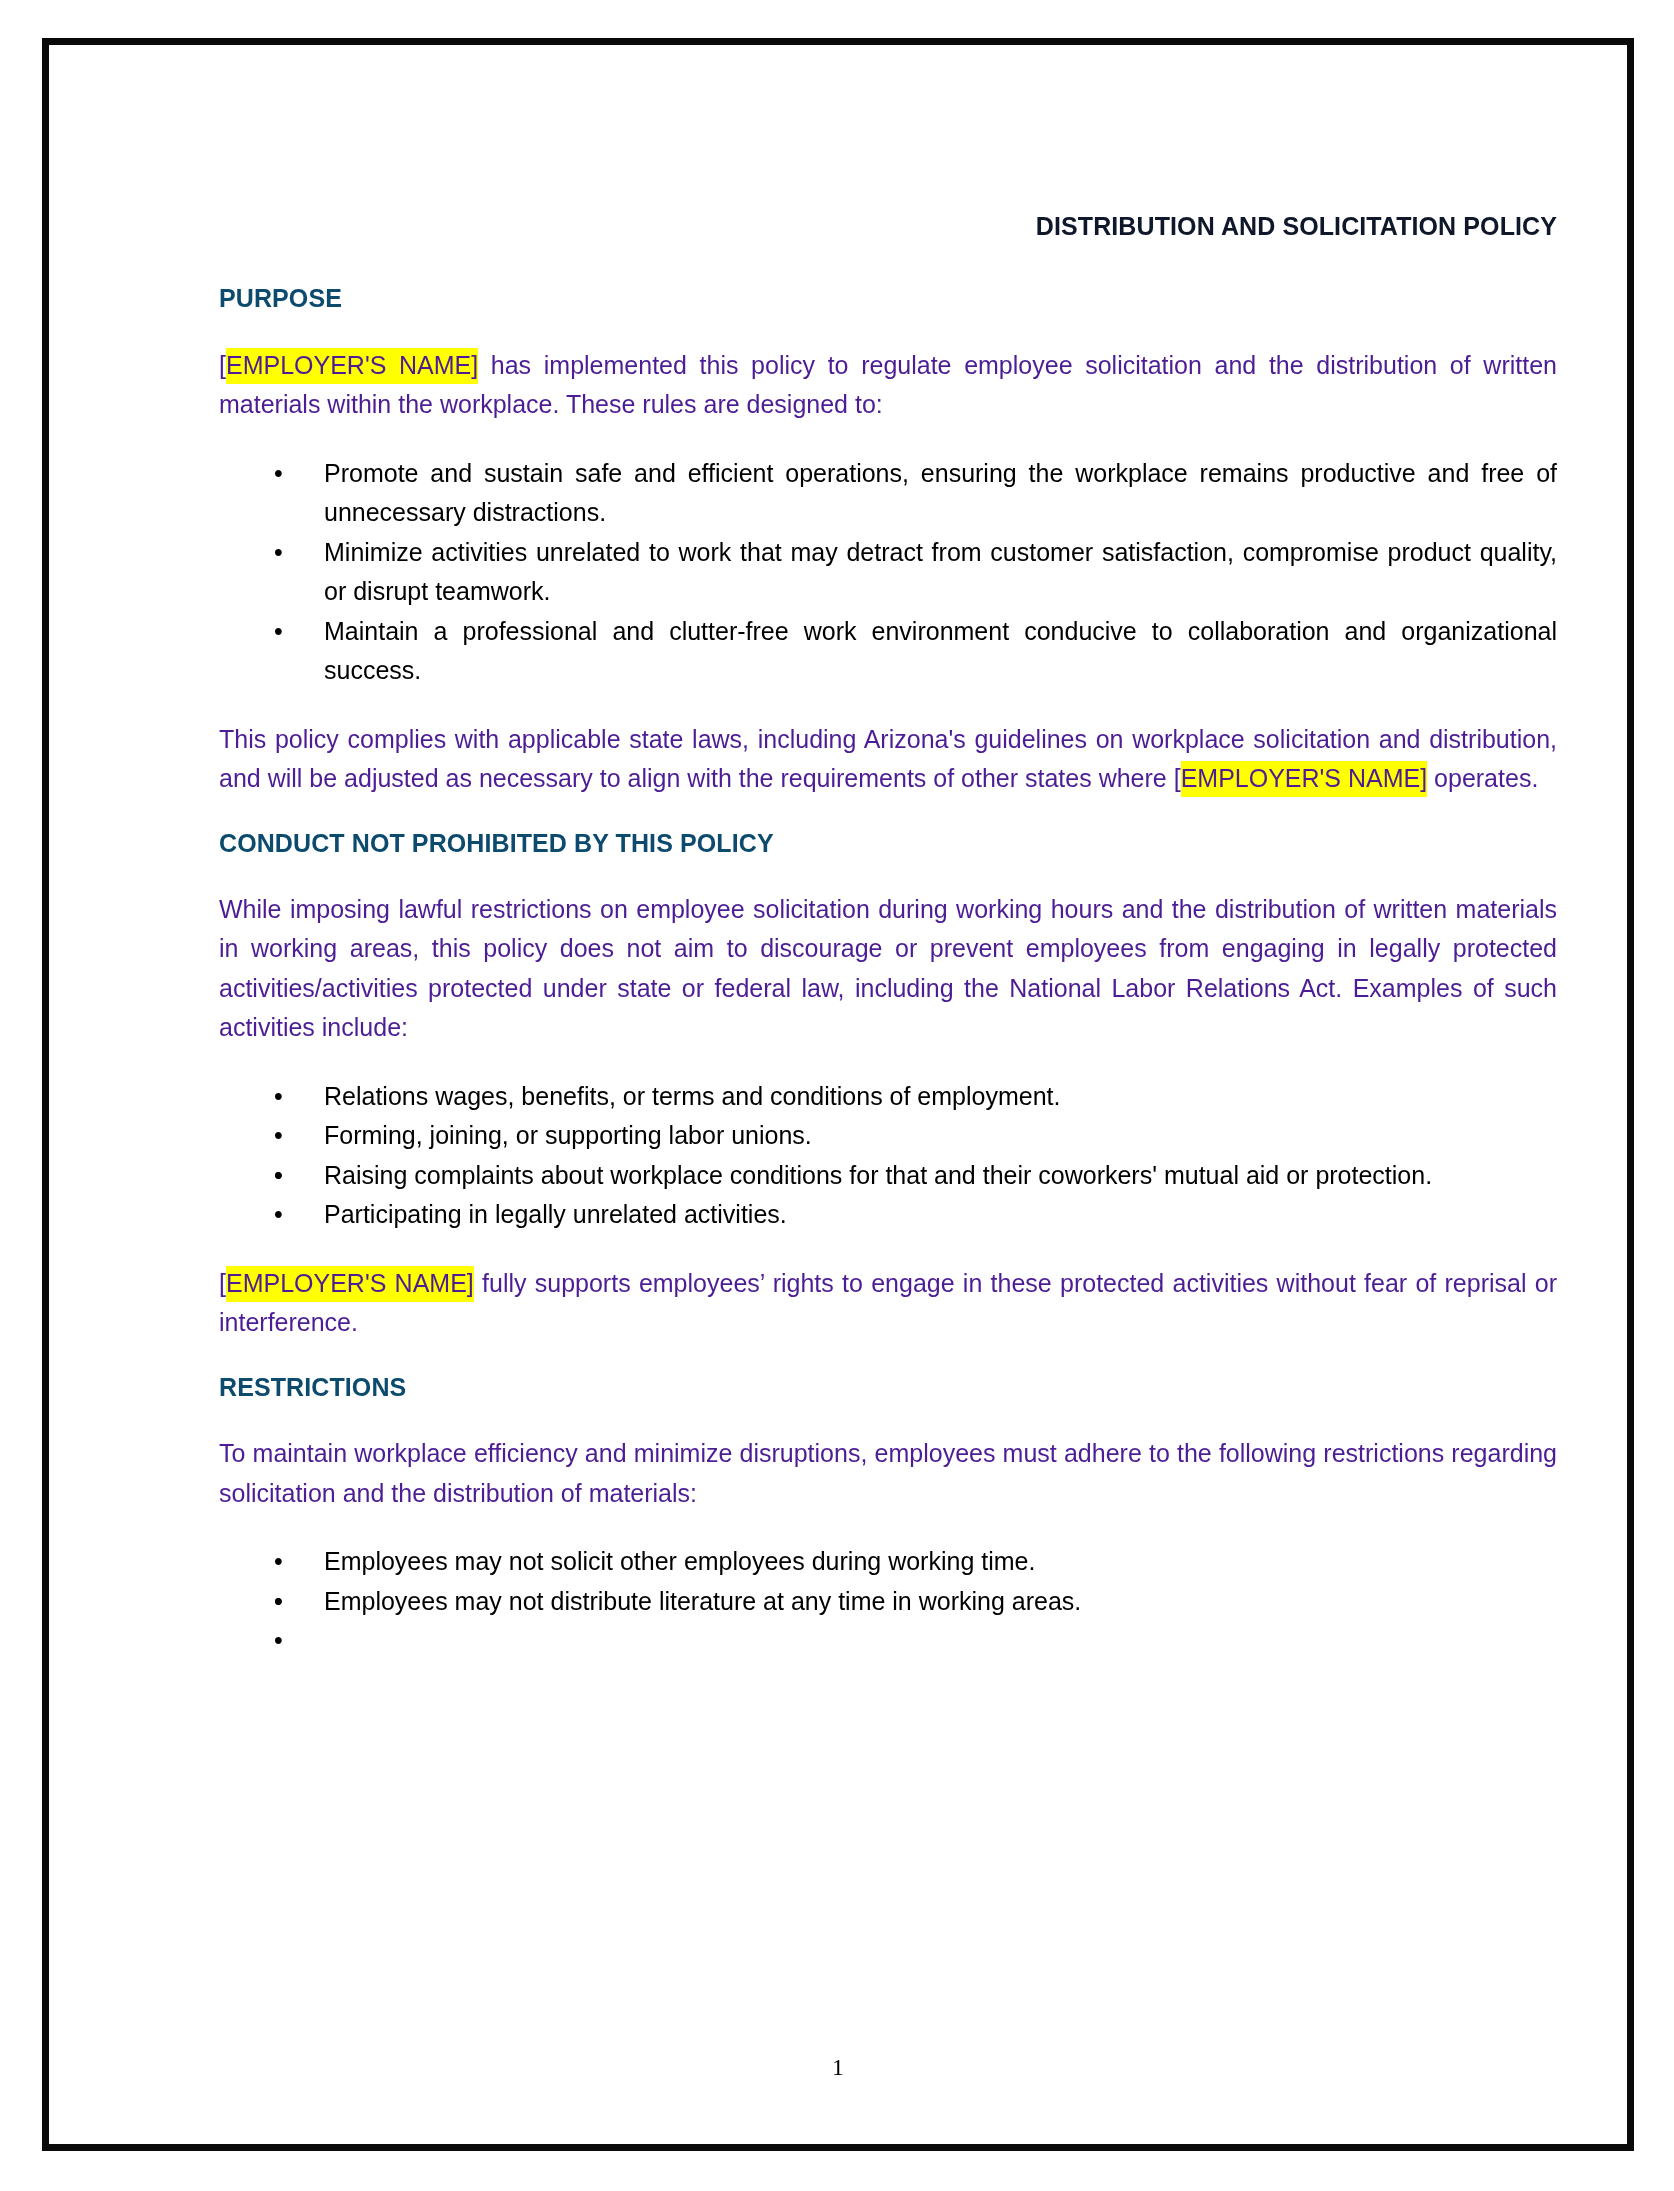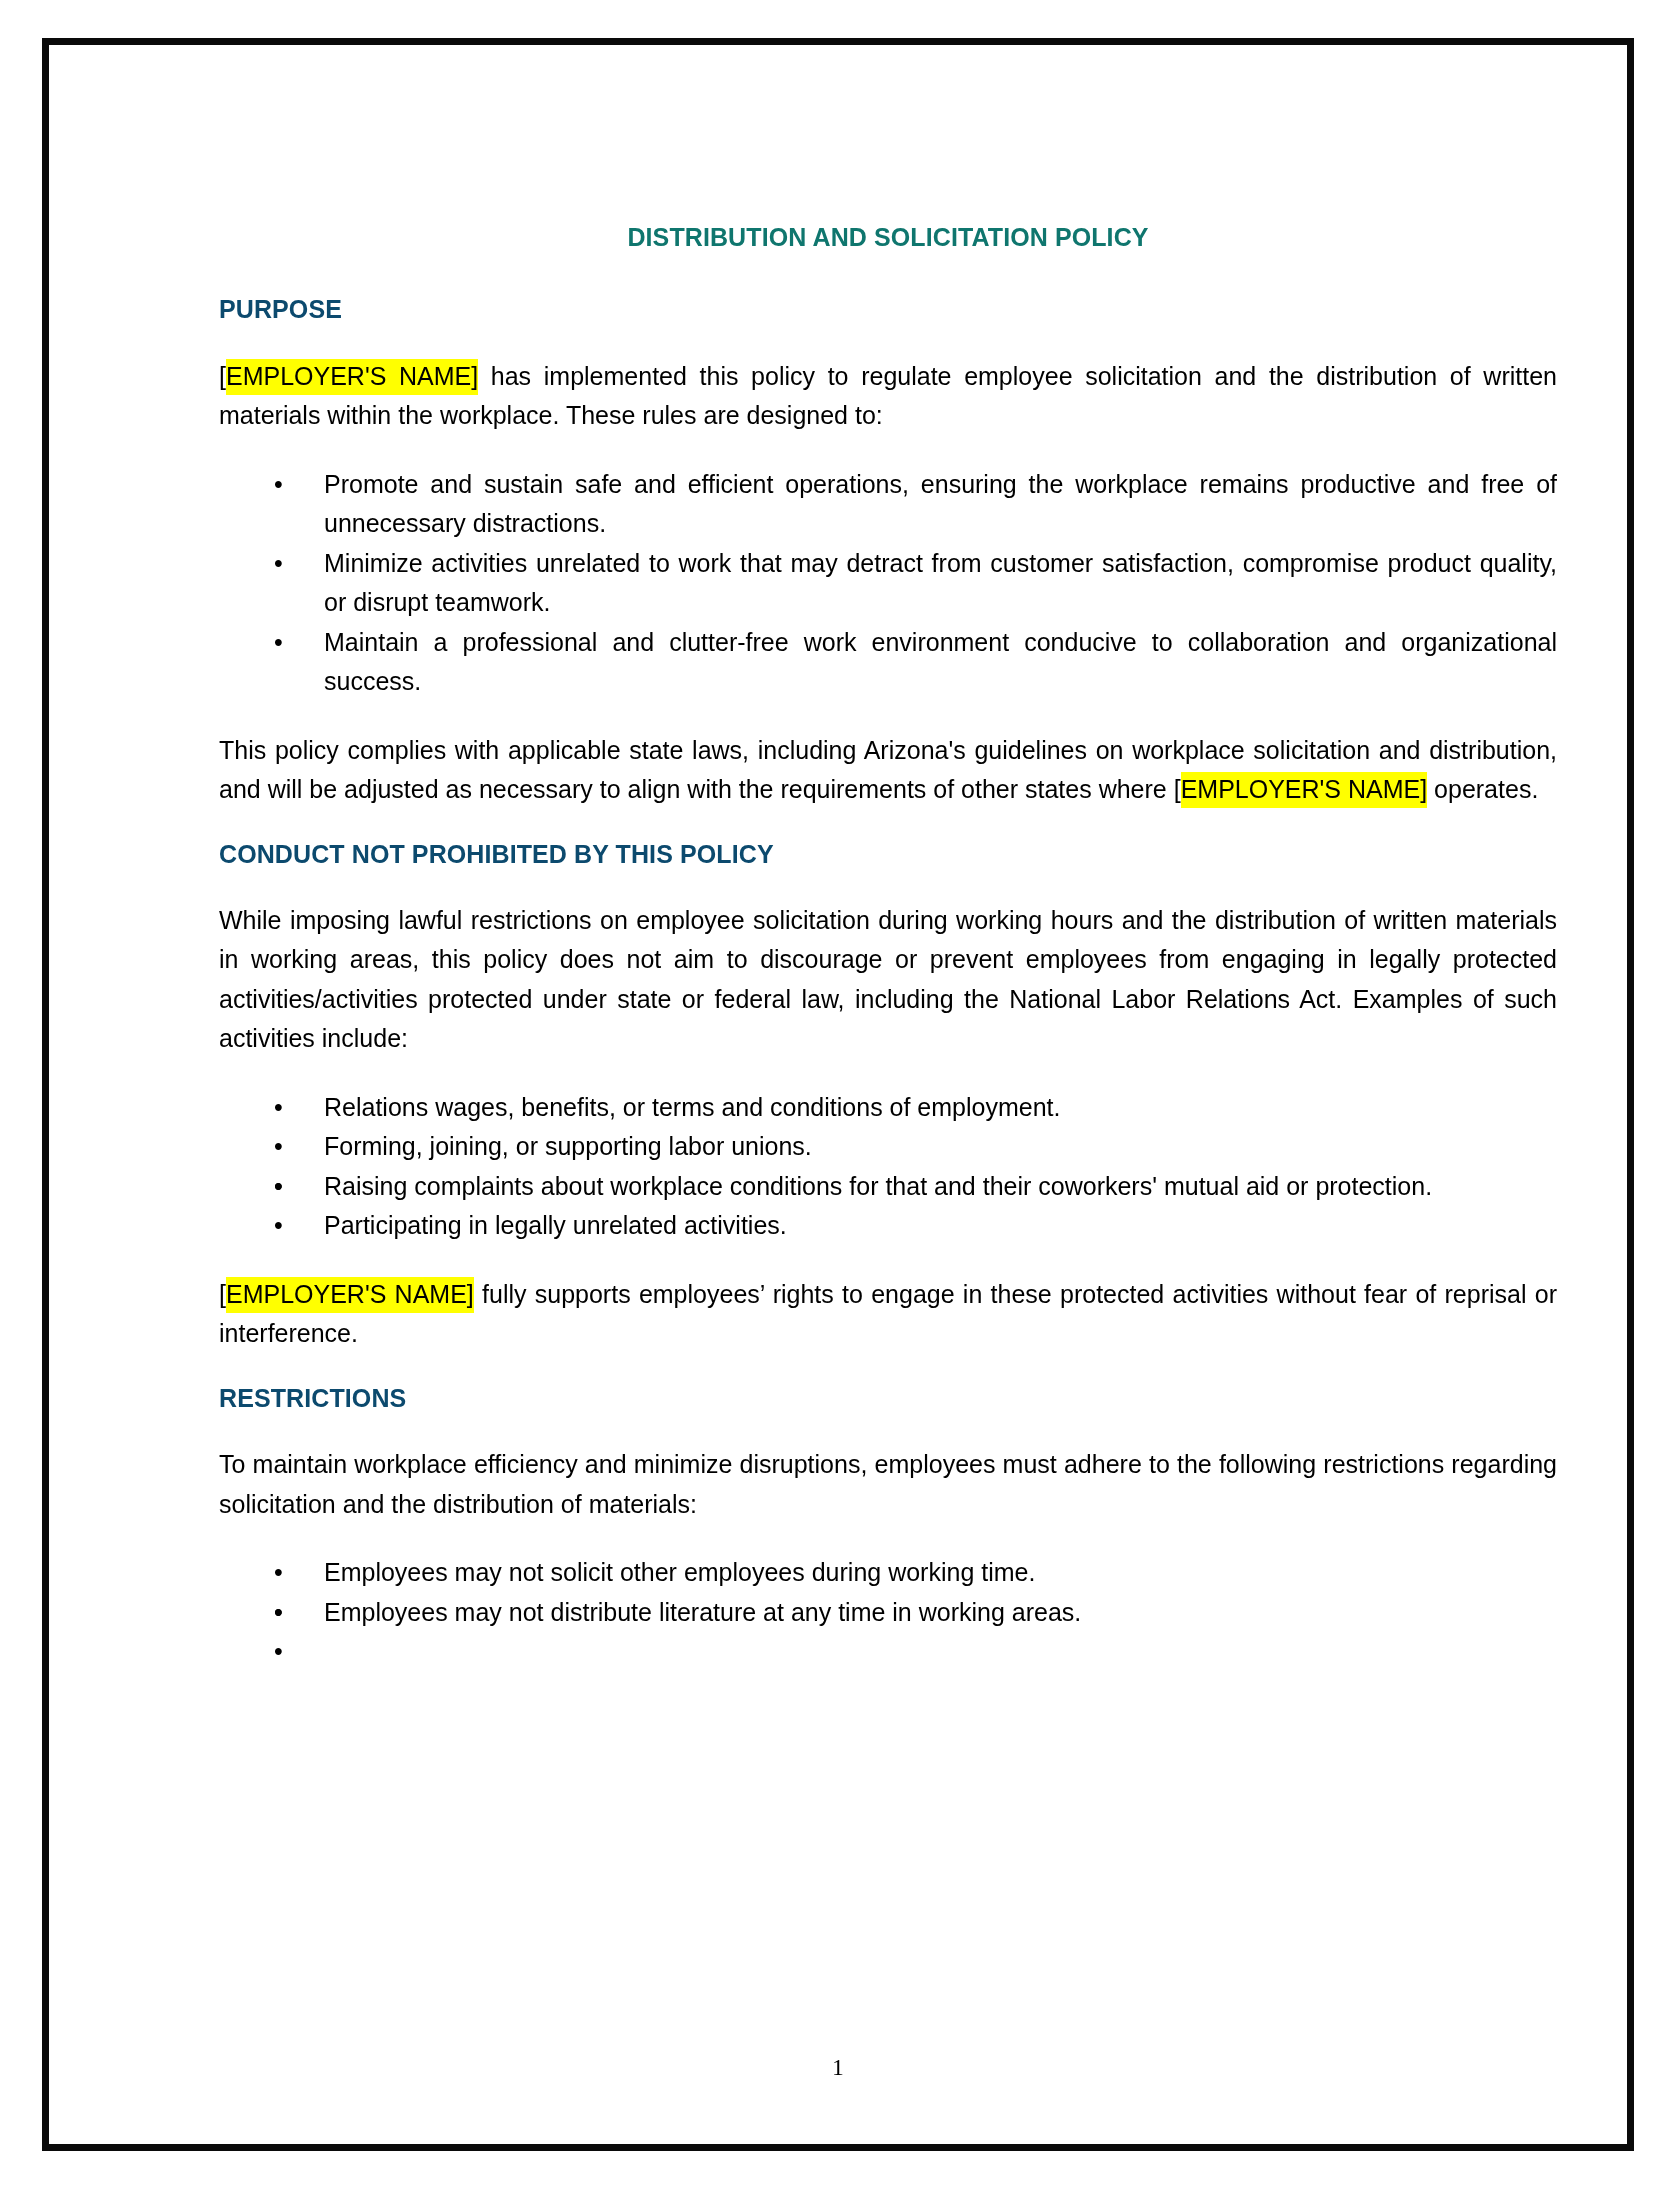--- a/index.html
+++ b/index.html
@@ -26,39 +26,39 @@
     box-sizing: border-box;
     background: #ffffff;
   }
   .doc-body {
     position: absolute;
     left: 170px;
     top: 162px;
     width: 1338px;
   }
   .doc-title {
-    text-align: center;
+    text-align: right;
     font-size: 25px;
     font-weight: bold;
-    color: #0f766e;
+    color: #0f172a;
     letter-spacing: 0.1px;
-    margin: 15px 0 41px 0;
+    margin: 4px 0 41px 0;
     line-height: 1.25;
   }
   .section-heading {
     font-size: 25px;
     font-weight: bold;
     color: #0c4a6e;
     margin: 0 0 31px 0;
     line-height: 1.25;
     letter-spacing: 0.1px;
   }
   p.body-par {
     font-size: 25px;
-    color: #000000;
+    color: #4c1d95;
     text-align: justify;
     text-justify: inter-word;
     line-height: 1.58;
     margin: 0 0 29px 0;
   }
   ul.bullets {
     list-style: none;
     margin: 0 0 29px 0;
     padding: 0;
   }

